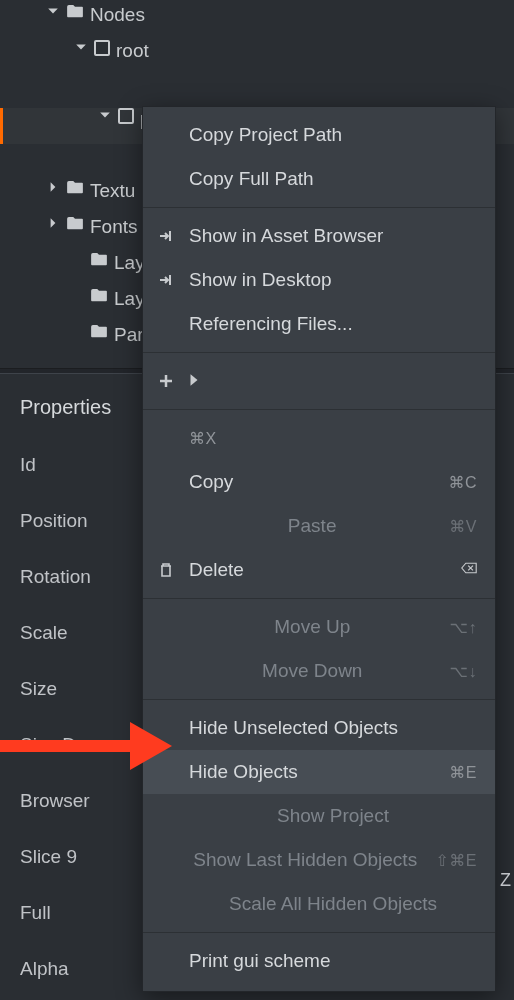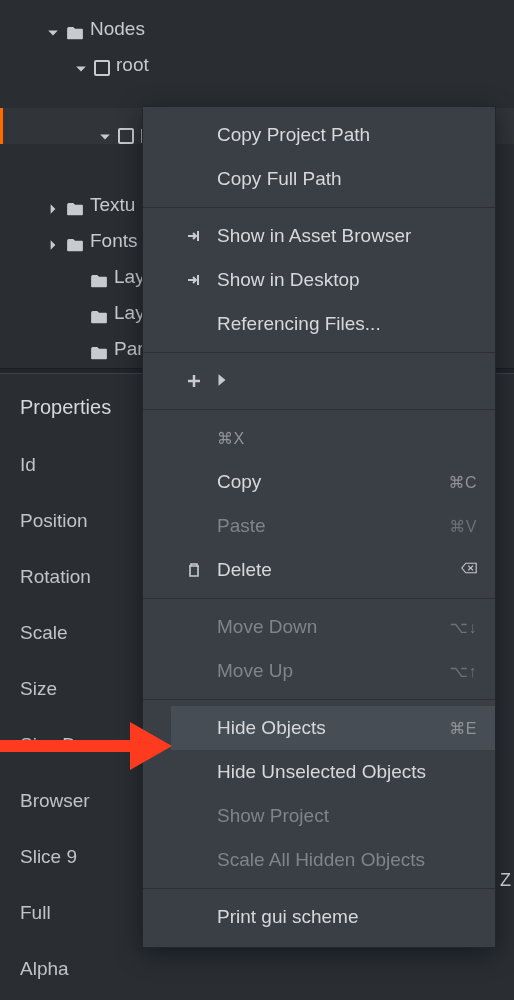--- a/index.html
+++ b/index.html
@@ -11,21 +11,21 @@
     font-size: 18px;
     color: #c8cbce;
     overflow: hidden;
     position: relative;
   }
   .tree {
     padding-top: 4px;
   }
   .tree-row {
     display: flex;
-    align-items: flex-end;
+    align-items: flex-start;
     height: 36px;
     padding-left: 8px;
     gap: 6px;
   }
   .tree-row.selected {
     background: #313539;
     border-left: 3px solid #ff6a00;
     padding-left: 5px;
     margin-top: 32px;
   }
@@ -77,23 +77,22 @@
     padding: 6px 0 8px 0;
   }
   .ctx-item {
     display:flex;
     align-items:center;
     height: 44px;
     padding: 0 18px 0 14px;
     font-size: 19px;
     color:#d6d9dc;
     gap: 14px;
-    margin-left: 28px;
-  }
-  .ctx-item.disabled { color:#7e848b; }
+  }
+  .ctx-item.disabled { color:#7e848b;text-align:center; }
   .ctx-item .spacer { width: 18px; display:inline-flex; align-items:center; justify-content:center; }
   .ctx-item .lbl { flex:1; }
   .ctx-item .shortcut { color:#909499; font-size:16px; letter-spacing:0.5px; }
   .ctx-item.disabled .shortcut { color:#6b7076; }
   .ctx-item.hover {
     background:#474d54;
   }
   .ctx-sep {
     height:1px;
     background:#2c3034;
@@ -333,41 +332,46 @@
         </svg>
       </span>
       <span class="lbl">Delete</span>
       <span class="shortcut mini-icon"><svg viewBox="0 0 20 14">
           <path d="M6 1 L19 1 L19 13 L6 13 L1 7 Z M9 4 L15 10 M15 4 L9 10" fill="none" stroke-width="1.4"></path>
         </svg></span>
     </div>
     <div class="ctx-sep"></div>
     <div class="ctx-item disabled">
       <span class="spacer mini-icon disabled"></span>
+      <span class="lbl">Move Up</span>
+      <span class="shortcut">⌥↑</span>
+    </div>
+    <div class="ctx-item disabled">
+      <span class="spacer mini-icon disabled"></span>
       <span class="lbl">Move Down</span>
       <span class="shortcut">⌥↓</span>
     </div>
-    <div class="ctx-item disabled">
-      <span class="spacer mini-icon disabled"></span>
-      <span class="lbl">Move Up</span>
-      <span class="shortcut">⌥↑</span>
-    </div>
-    <div class="ctx-sep"></div>
+    <div class="ctx-sep"></div>
+    <div class="ctx-item">
+      <span class="spacer mini-icon"></span>
+      <span class="lbl">Hide Unselected Objects</span>
+    </div>
     <div class="ctx-item hover">
       <span class="spacer mini-icon"></span>
       <span class="lbl">Hide Objects</span>
       <span class="shortcut">⌘E</span>
     </div>
-    <div class="ctx-item">
-      <span class="spacer mini-icon"></span>
-      <span class="lbl">Hide Unselected Objects</span>
-    </div>
     <div class="ctx-item disabled">
       <span class="spacer mini-icon disabled"></span>
       <span class="lbl">Show Project</span>
+    </div>
+    <div class="ctx-item disabled">
+      <span class="spacer mini-icon disabled"></span>
+      <span class="lbl">Show Last Hidden Objects</span>
+      <span class="shortcut">⇧⌘E</span>
     </div>
     <div class="ctx-item disabled">
       <span class="spacer mini-icon disabled"></span>
       <span class="lbl">Scale All Hidden Objects</span>
     </div>
     <div class="ctx-sep"></div>
     <div class="ctx-item">
       <span class="spacer mini-icon"></span>
       <span class="lbl">Print gui scheme</span>
     </div>

